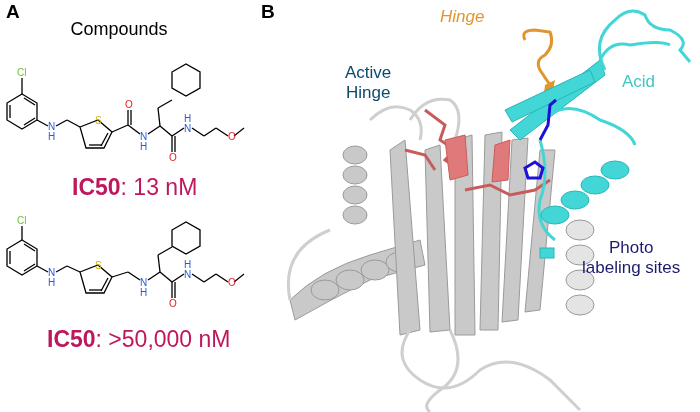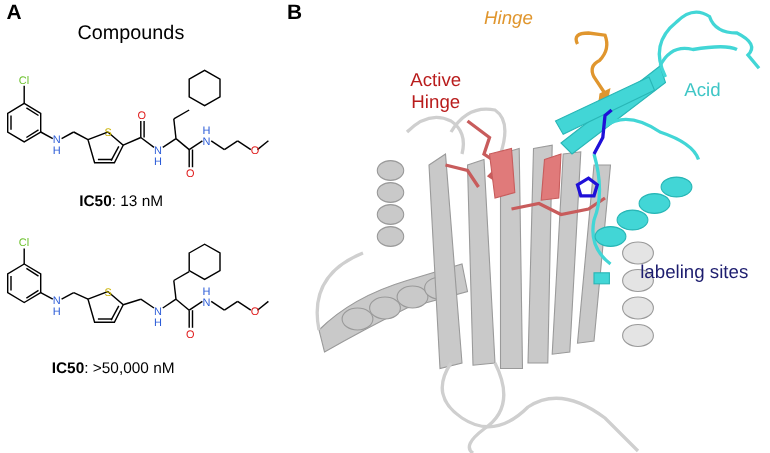--- a/index.html
+++ b/index.html
@@ -1,19 +1,19 @@
 <!DOCTYPE html>
 <html><head>
   <meta charset="utf-8">
   <style>
     html, body { margin:0; padding:0; background:#ffffff; }
     body { width:700px; height:412px; position:relative; overflow:hidden; font-family:"Liberation Sans", sans-serif; }
     .panel-letter { position:absolute; font-weight:bold; font-size:19px; color:#000; }
     .title { position:absolute; left:14px; top:18px; width:210px; text-align:center; font-size:18px; line-height:22px; color:#000; }
-    .ic50 { position:absolute; font-size:14px; color:#000000; }
+    .ic50 { position:absolute; font-size:23px; color:#be185d; }
     .ic50 b { font-weight:bold; }
     .mol { position:absolute; }
     .lbl { position:absolute; font-size:17px; line-height:20px; text-align:center; }
     svg text { font-family:"Liberation Sans", sans-serif; }
   </style>
 </head>
 <body>
 
 <div class="panel-letter" style="left:6px;top:1px;">A</div>
 <div class="title">
@@ -179,20 +179,21 @@
     <rect x="290" y="248" width="14" height="10"></rect>
   </g>
 
   <g fill="none" stroke="#1f10d8" stroke-width="3">
     <path d="M290,140 L298,125 L300,105 L306,100"></path>
     <polygon points="275,168 285,162 293,168 290,178 278,178"></polygon>
   </g>
 </svg>
 
 <div class="lbl" style="left:440px;top:7px;color:#e0962e;font-style:italic;">Hinge</div>
-<div class="lbl" style="left:345px;top:63px;color:#b91c1c;margin-left:28px;">
+<div class="lbl" style="left:345px;top:63px;color:#0c4a6e;">
   <div>Active</div>
   <div>Hinge</div>
 </div>
 <div class="lbl" style="left:622px;top:72px;color:#3fc6c6;">Acid</div>
 <div class="lbl" style="left:582px;top:238px;color:#1c1c6e;">
+  <div>Photo</div>
   <div>labeling sites</div>
 </div>
 
 </body></html>

